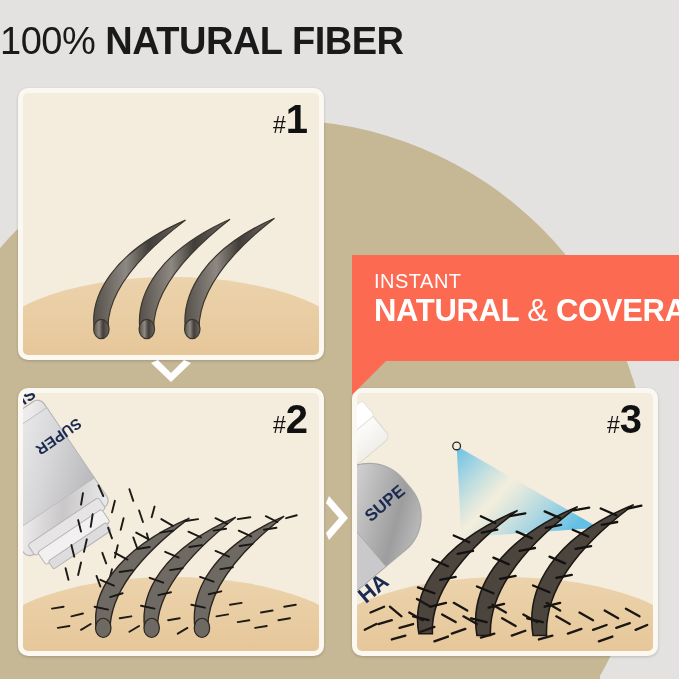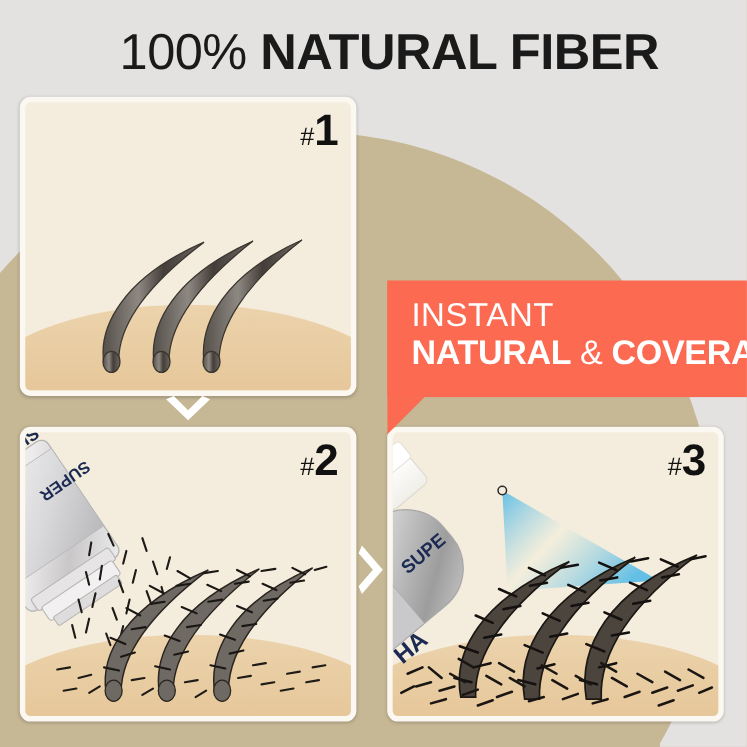--- a/index.html
+++ b/index.html
@@ -24,22 +24,22 @@
     left:0; top:560px;
     width:600px; height:119px;
     background:#c6b795;
   }
 
   
   #title{
     position:absolute;
     left:0; top:20px;
     width:599px;
-    text-align:right;
-    font-size:46px;
+    text-align:left;
+    font-size:38px;
     letter-spacing:-0.5px;
     color:#1a1a1a;
     white-space:nowrap;
     z-index:40;
   }
   #title .light{ font-weight:300; }
   #title .bold { font-weight:bold; }
 
   
   .panel{
@@ -98,21 +98,21 @@
   }
   #banner-tail{
     position:absolute;
     left:352px; top:361px;
     width:34px; height:34px;
     background:#fb6a51;
     clip-path:polygon(0 0, 100% 0, 0 100%);
     z-index:35;
   }
   #banner-line1{
-    font-size:30px; font-weight:300; letter-spacing:0.5px; line-height:1.08;
+    font-size:20px; font-weight:300; letter-spacing:0.5px; line-height:1.08;
   }
   #banner-line2{
     font-size:31px; font-weight:bold; letter-spacing:-0.3px; line-height:1.15;
     white-space:nowrap;
   }
   #banner-line2 .amp{ font-weight:400; }
 
   
   .bottle-text{
     position:absolute;

